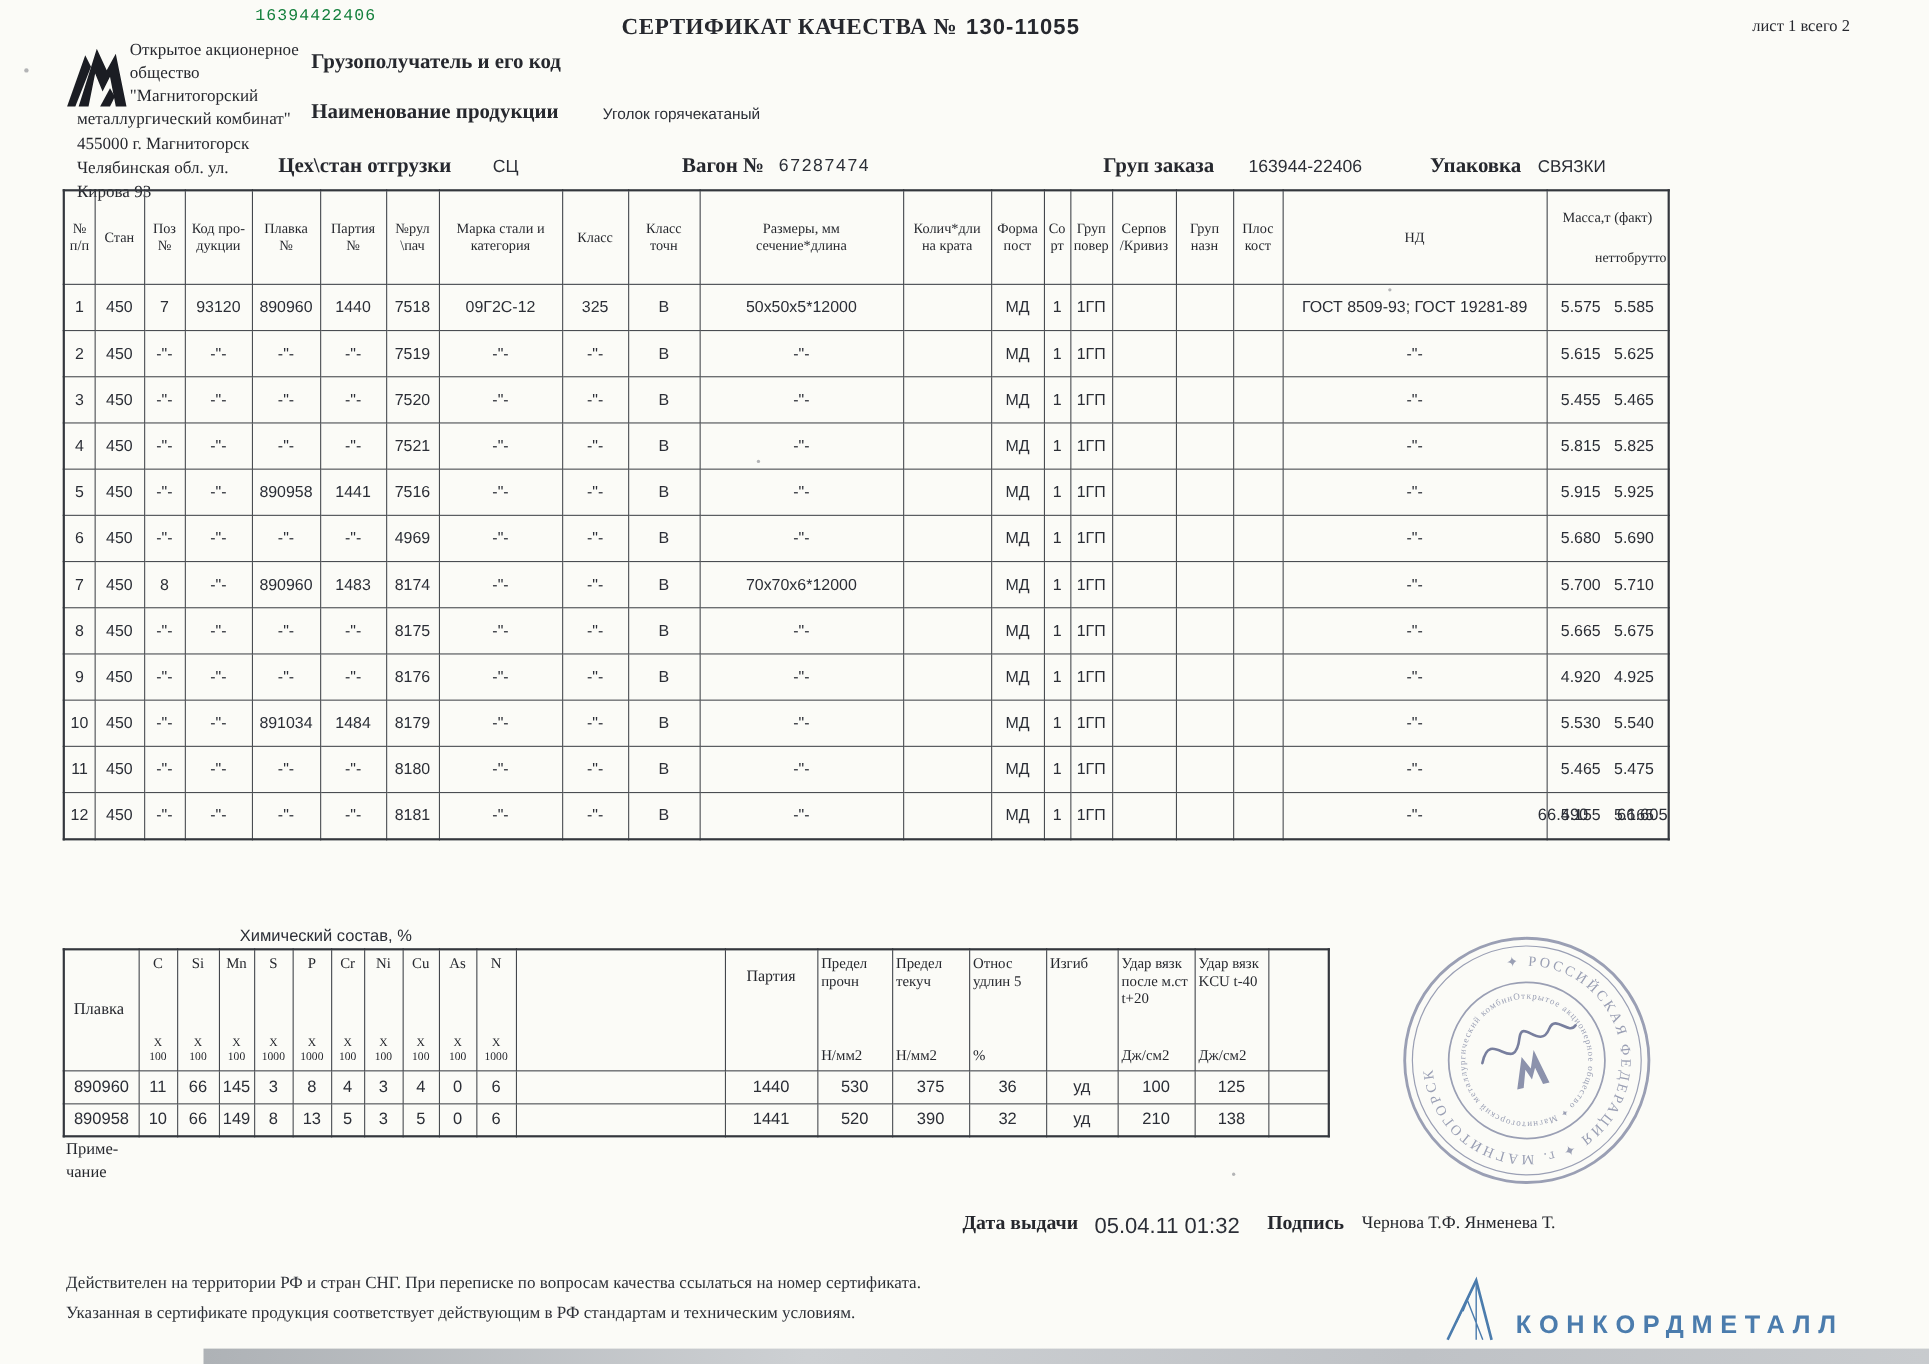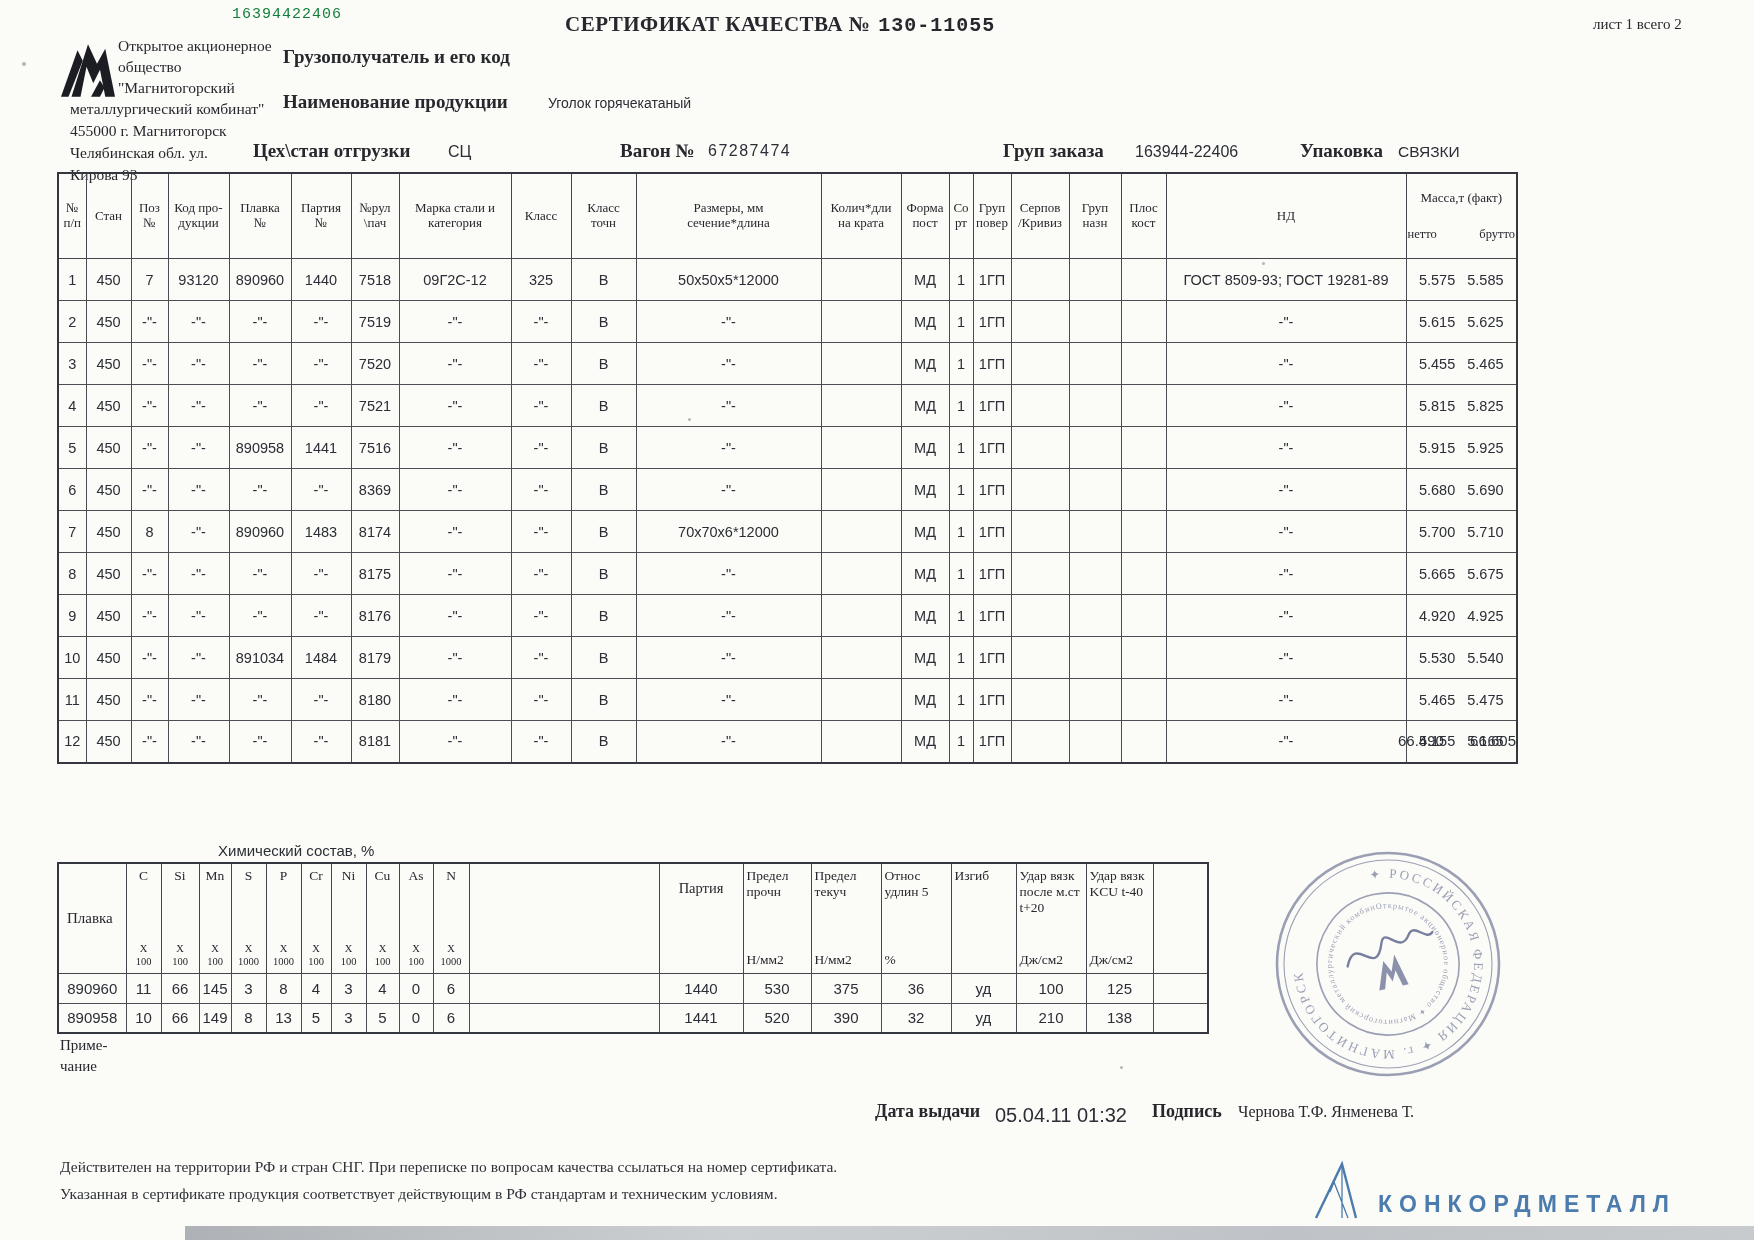--- a/index.html
+++ b/index.html
@@ -7,38 +7,38 @@
   body {
     width:1754px; height:1240px; position:relative; overflow:hidden;
     background:#fbfbf7; color:#26282e;
     font-family:"Liberation Serif", serif;
   }
   .abs { position:absolute; }
 
   
   .serial { left:232px; top:6px; font-family:"Liberation Mono", monospace; font-size:15px; letter-spacing:1px; color:#15803d; }
   .title { left:565px; top:12px; font-size:21px; font-weight:bold; letter-spacing:0.5px; white-space:nowrap; }
-  .title .cert-no { font-family:Liberation Mono, monospace; font-weight:bold; font-size:20px; letter-spacing:1px; margin-left:8px; }
+  .title .cert-no { font-family:Liberation Sans, sans-serif; font-weight:bold; font-size:20px; letter-spacing:1px; margin-left:8px; }
   .sheet { left:1593px; top:16px; font-size:15px; }
 
   .company-a { left:118px; top:36px; font-size:15.5px; line-height:1.35; white-space:pre-line; }
   .company-b { left:70px;  top:98px; font-size:15.5px; line-height:1.42; white-space:pre-line; }
 
   .lbl { font-weight:bold; font-size:19px; white-space:nowrap; }
   .val { font-family:"Liberation Sans", sans-serif; font-size:16px; white-space:nowrap; color:#2b2e36; }
 
   
   table { border-collapse:collapse; table-layout:fixed; }
   .main-table { left:57px; top:172px; width:1459px; border:2px solid #34373d; }
   .main-table th { border:1.3px solid #43464c; font-weight:normal; font-size:13px; line-height:1.15;
                    white-space:pre-line; text-align:center; vertical-align:middle; padding:2px 1px; height:50px; }
   .main-table td { border:1.2px solid #4a4d52; font-family:"Liberation Sans", sans-serif; font-size:14.5px;
                    text-align:center; vertical-align:middle; white-space:pre; height:42px; padding:0 1px; color:#2b2e36; }
   .mass-title { font-size:13px; }
-  .mass-sub { display:flex; justify-content:space-between; font-size:12.5px; margin-top:6px; }
+  .mass-sub { display:flex; justify-content:flex-end; font-size:12.5px; margin-top:6px; }
 
   .totals { left:1398px; top:732px; width:118px; font-family:"Liberation Sans", sans-serif; font-size:15px;
             display:flex; justify-content:space-between; color:#2b2e36; }
 
   
   .chem-title { left:218px; top:842px; font-size:15px; font-family:"Liberation Sans", sans-serif; color:#2b2e36; }
   .chem-table { left:57px; top:862px; border:2px solid #34373d; }
   .chem-table th { border:1.2px solid #43464c; font-weight:normal; font-size:13.5px; padding:0; height:110px; vertical-align:top; }
   .chem-table td { border:1.1px solid #4a4d52; font-family:"Liberation Sans", sans-serif; font-size:15px;
                    text-align:center; vertical-align:middle; white-space:pre; height:30px; color:#2b2e36; }
@@ -290,21 +290,21 @@
         <td>-"-</td>
         <td>5.915   5.925</td>
       </tr>
       <tr>
         <td>6</td>
         <td>450</td>
         <td>-"-</td>
         <td>-"-</td>
         <td>-"-</td>
         <td>-"-</td>
-        <td>8369</td>
+        <td>4969</td>
         <td>-"-</td>
         <td>-"-</td>
         <td>В</td>
         <td>-"-</td>
         <td></td>
         <td>МД</td>
         <td>1</td>
         <td>1ГП</td>
         <td></td>
         <td></td>

